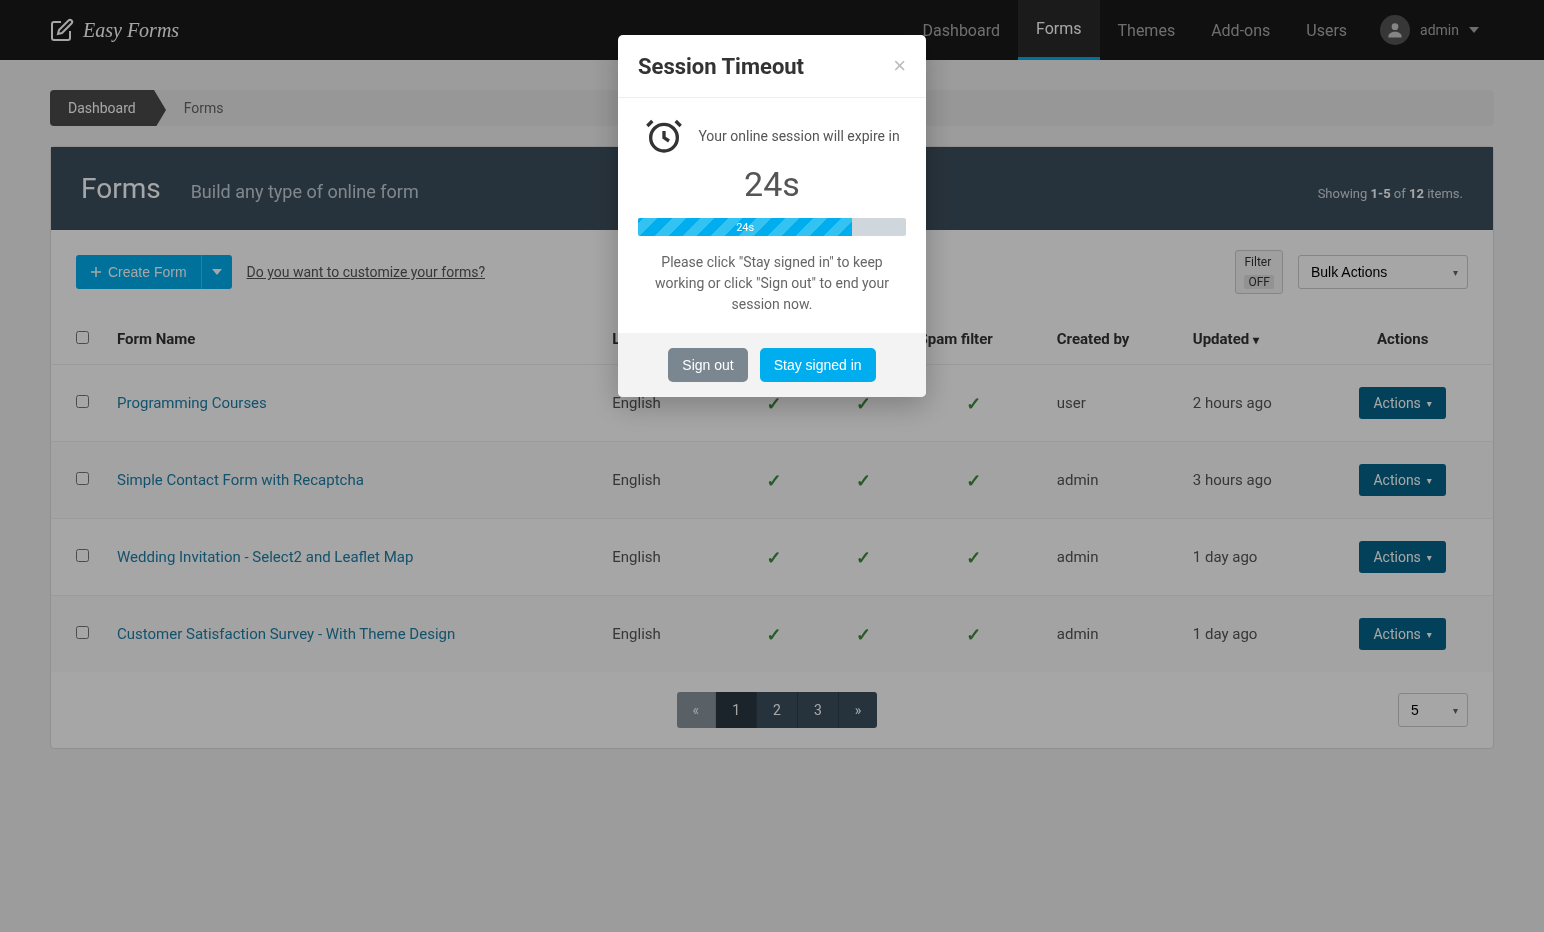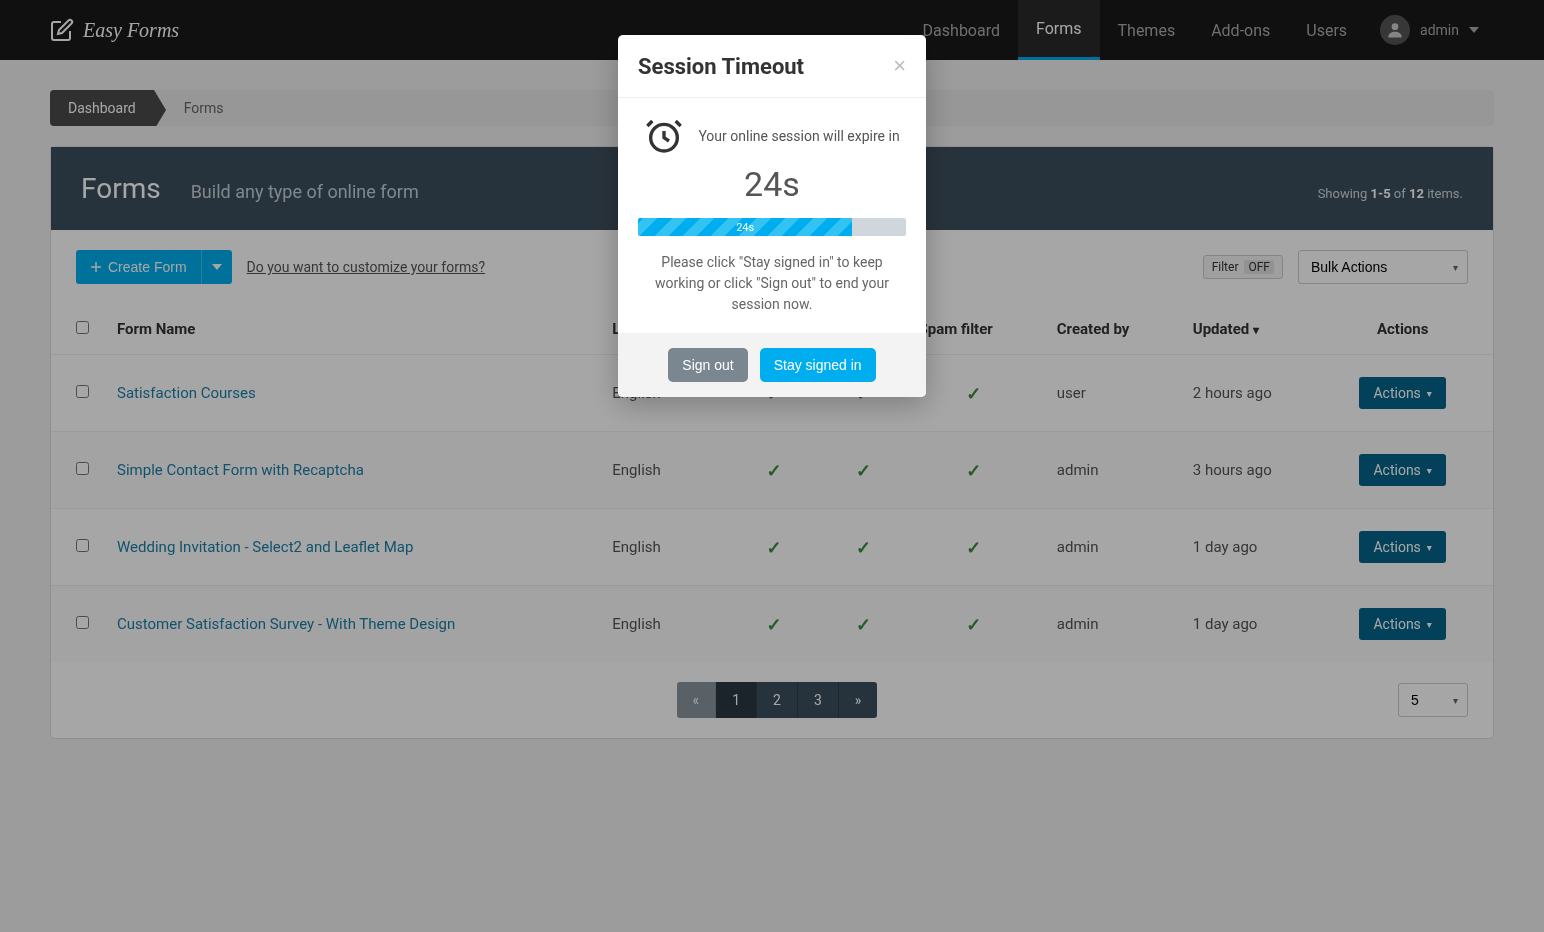--- a/index.html
+++ b/index.html
@@ -32,21 +32,21 @@
 .panel-info b { color: #fff; }
 
 .panel-toolbar { padding: 20px 25px; display: flex; align-items: center; gap: 15px; }
 .btn { border: none; border-radius: 5px; padding: 9px 14px; font-size: 14px; cursor: pointer; display: inline-flex; align-items: center; gap: 6px; }
 .btn-primary { background: #00aeef; color: #fff; }
 .btn-split { display: inline-flex; }
 .btn-split .btn:first-child { border-radius: 3px 0 0 3px; }
 .btn-split .btn-caret { background: #00aeef; border-left: 1px solid rgba(255,255,255,0.25); border-radius: 0 3px 3px 0; padding: 9px 10px; }
 .link-underline { color: #555; text-decoration: underline; cursor: pointer; }
 .toolbar-right { margin-left: auto; display: flex; align-items: center; gap: 15px; }
-.filter-toggle { border: 1px solid #ccc; border-radius: 3px; padding: 4px 8px; display: flex; gap: 6px; font-size: 12px; background: #f5f5f5; cursor: pointer; }
+.filter-toggle { border: 1px solid #ccc; border-radius: 3px; padding: 4px 8px; display: flex; gap: 6px; font-size: 12px; background: #f5f5f5; cursor: pointer; flex-direction: column; }
 .filter-toggle span:last-child { background: #e0e0e0; padding: 0 4px; border-radius: 2px; }
 .select-box { border: 1px solid #ccc; border-radius: 3px; padding: 8px 30px 8px 12px; font-size: 14px; background: #fff; appearance: none; position: relative; cursor: pointer; min-width: 170px; }
 .select-wrap { position: relative; }
 .select-wrap::after { content: '▾'; position: absolute; right: 10px; top: 50%; transform: translateY(-50%); color: #666; pointer-events: none; font-size: 10px; }
 
 
 .table { width: 100%; border-collapse: collapse; }
 .table th { text-align: left; padding: 16px 14px; font-weight: 700; color: #333; font-size: 15px; border-bottom: 1px solid #eee; }
 .table th:first-child, .table td:first-child { width: 50px; text-align: center; padding-left: 25px; }
 .table th:last-child, .table td:last-child { text-align: center; padding-right: 25px; }
@@ -168,21 +168,21 @@
         <th class="center">Save</th>
         <th class="center">Spam filter</th>
         <th>Created by</th>
         <th><span>Updated</span> <span class="sort-caret">▾</span></th>
         <th>Actions</th>
       </tr>
     </thead>
     <tbody id="table-body">
         <tr>
           <td><input type="checkbox" style=""></td>
-          <td><span class="form-link">Satisfaction Courses</span></td>
+          <td><span class="form-link">Programming Courses</span></td>
           <td>English</td>
           <td class="center"><span class="check-icon">✓</span></td>
           <td class="center"><span class="check-icon">✓</span></td>
           <td class="center"><span class="check-icon">✓</span></td>
           <td>user</td>
           <td>2 hours ago</td>
           <td><span class="btn-action">Actions <span class="caret">▾</span></span></td>
         </tr>
         <tr>
           <td><input type="checkbox" style=""></td>

